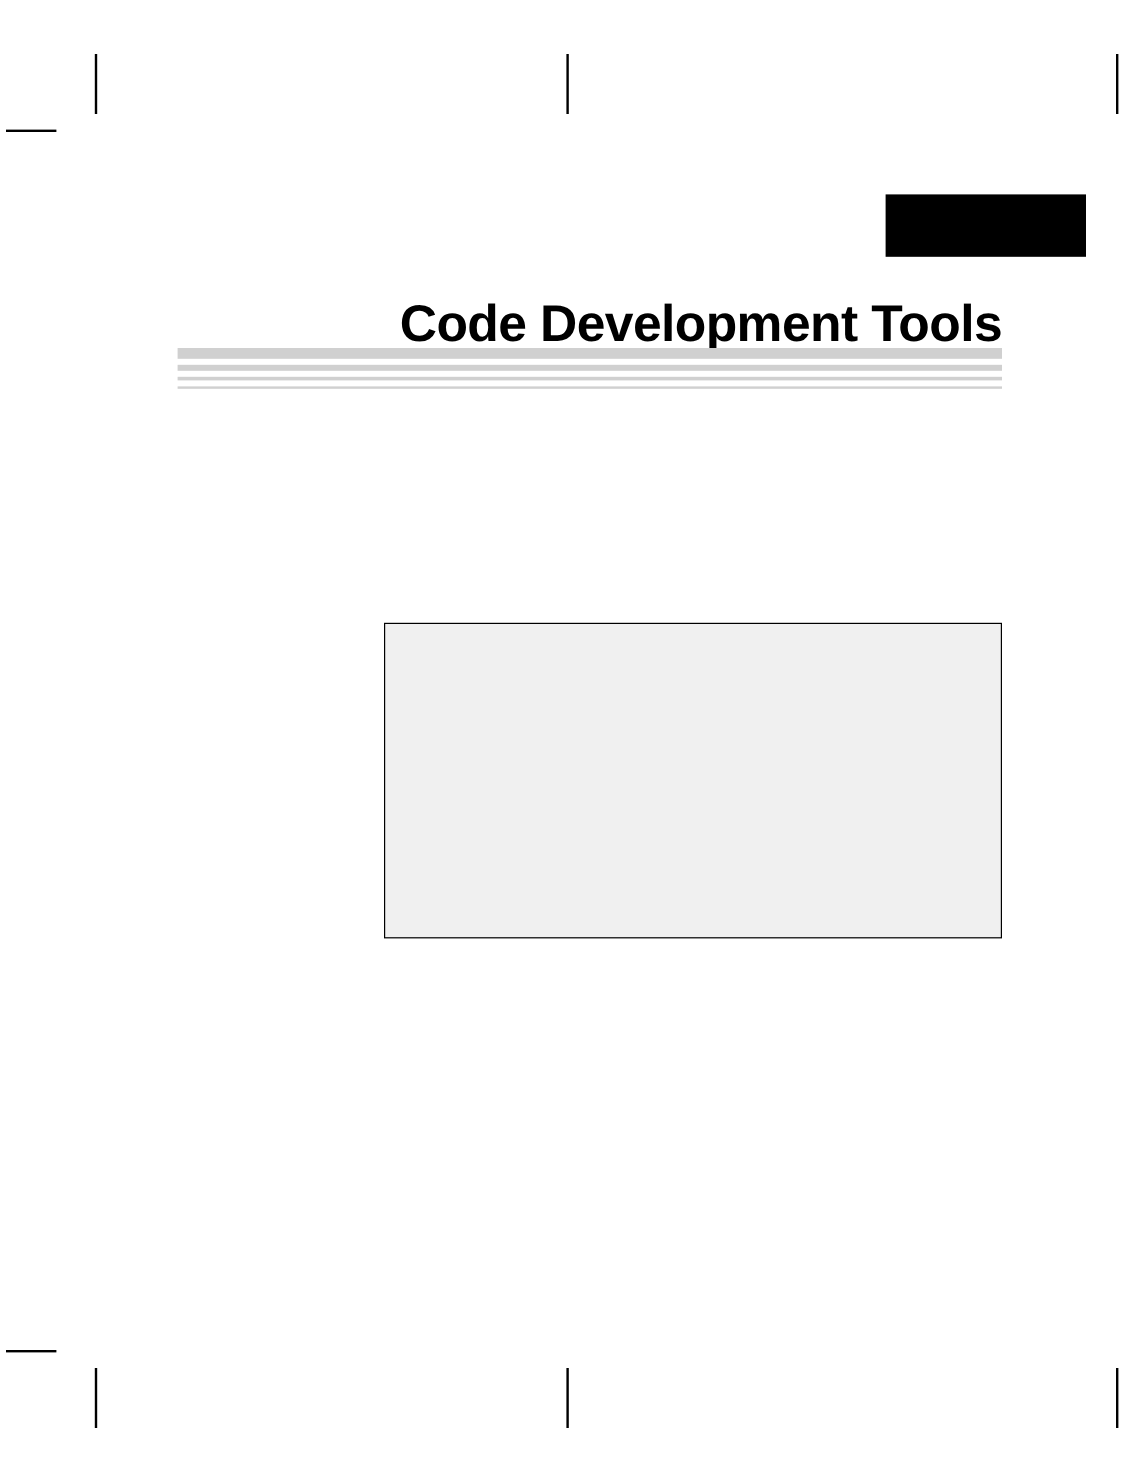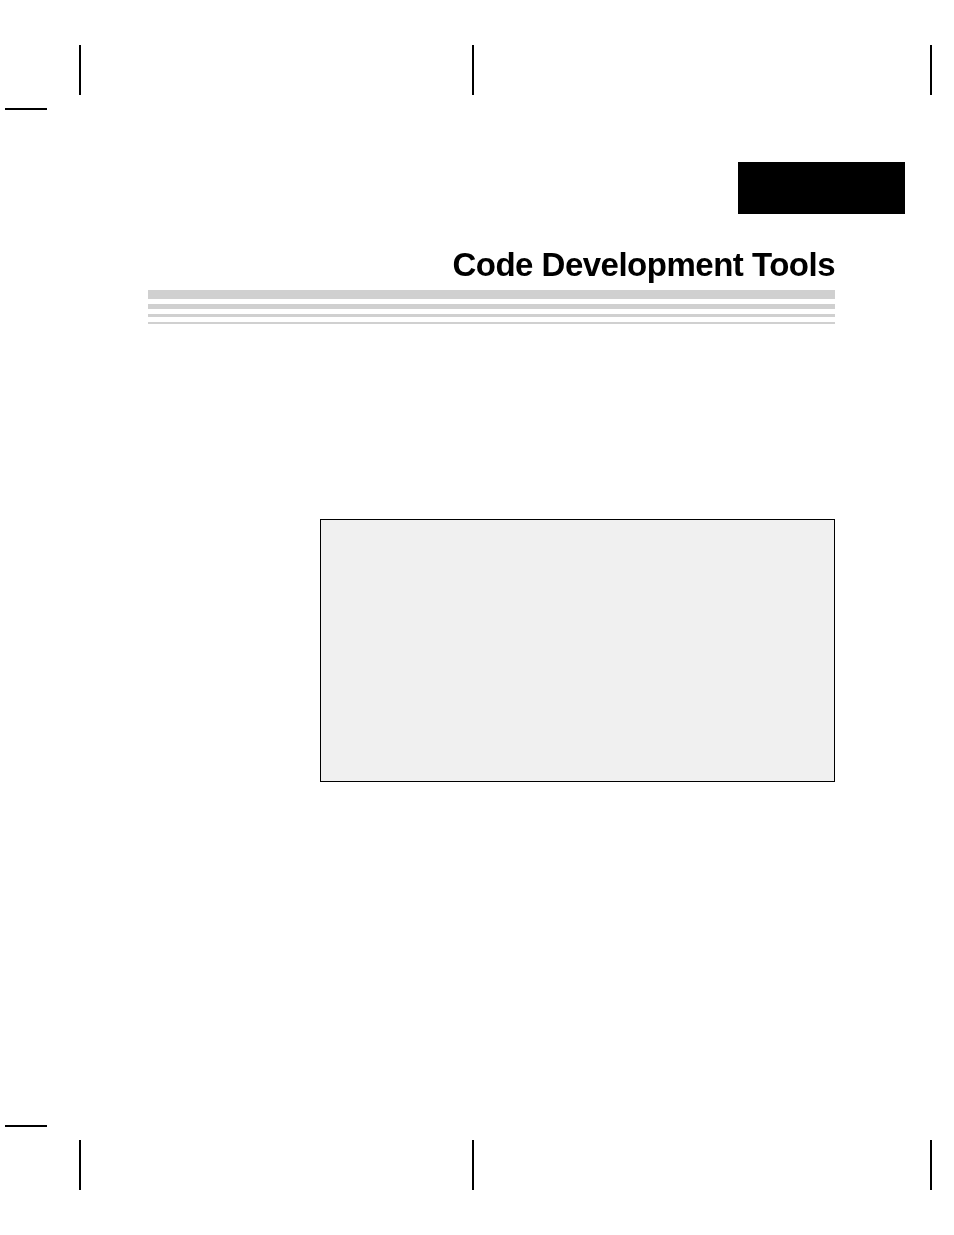--- a/index.html
+++ b/index.html
@@ -42,21 +42,21 @@
       top: 162px;
       right: 49px;
       width: 167px;
       height: 52px;
       background: #000;
     }
     .chapter-title {
       position: absolute;
       top: 246px;
       right: 119px;
-      font-size: 33px;
+      font-size: 43px;
       font-weight: bold;
       color: #000;
       letter-spacing: -0.5px;
     }
     .rule-line {
       position: absolute;
       left: 148px;
       right: 119px;
       background: #d0d0d0;
     }

